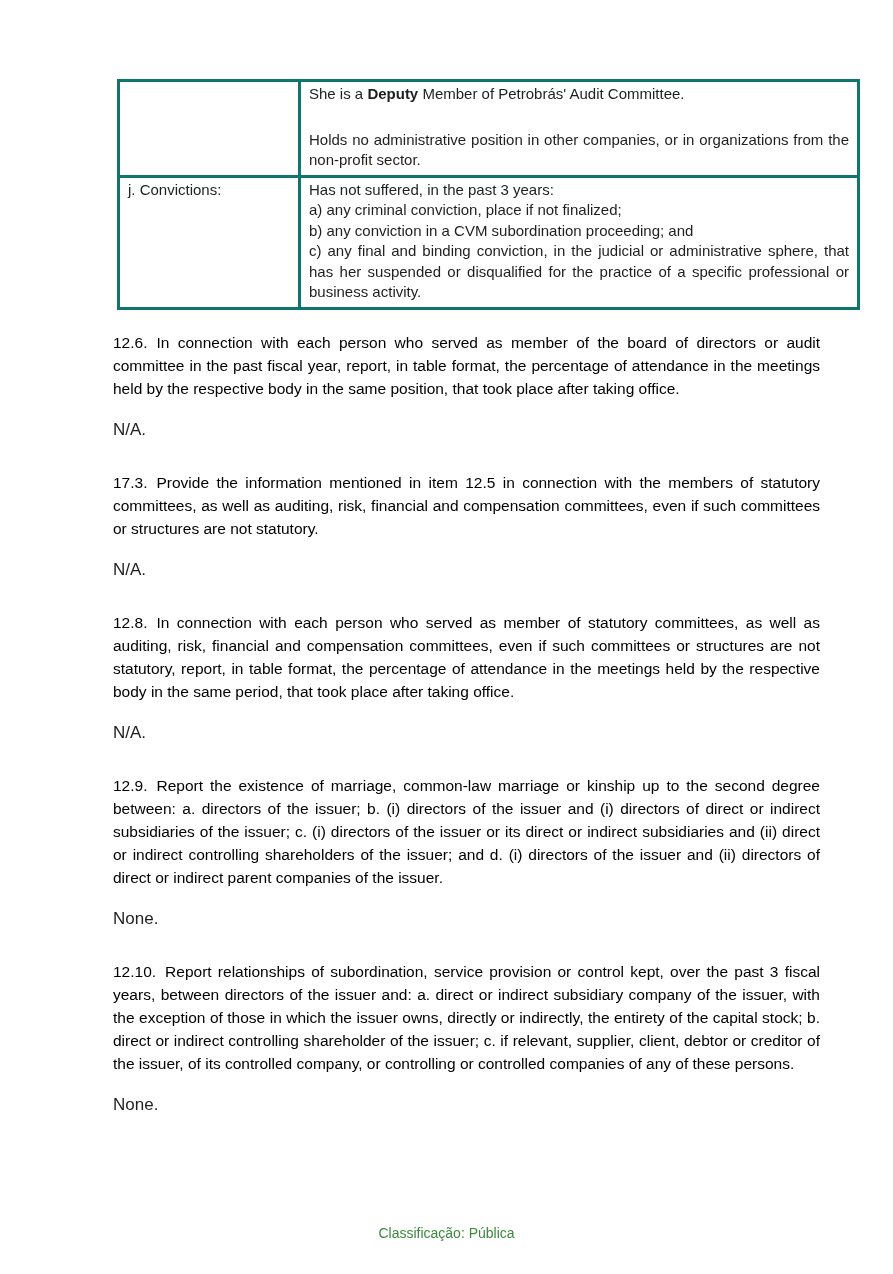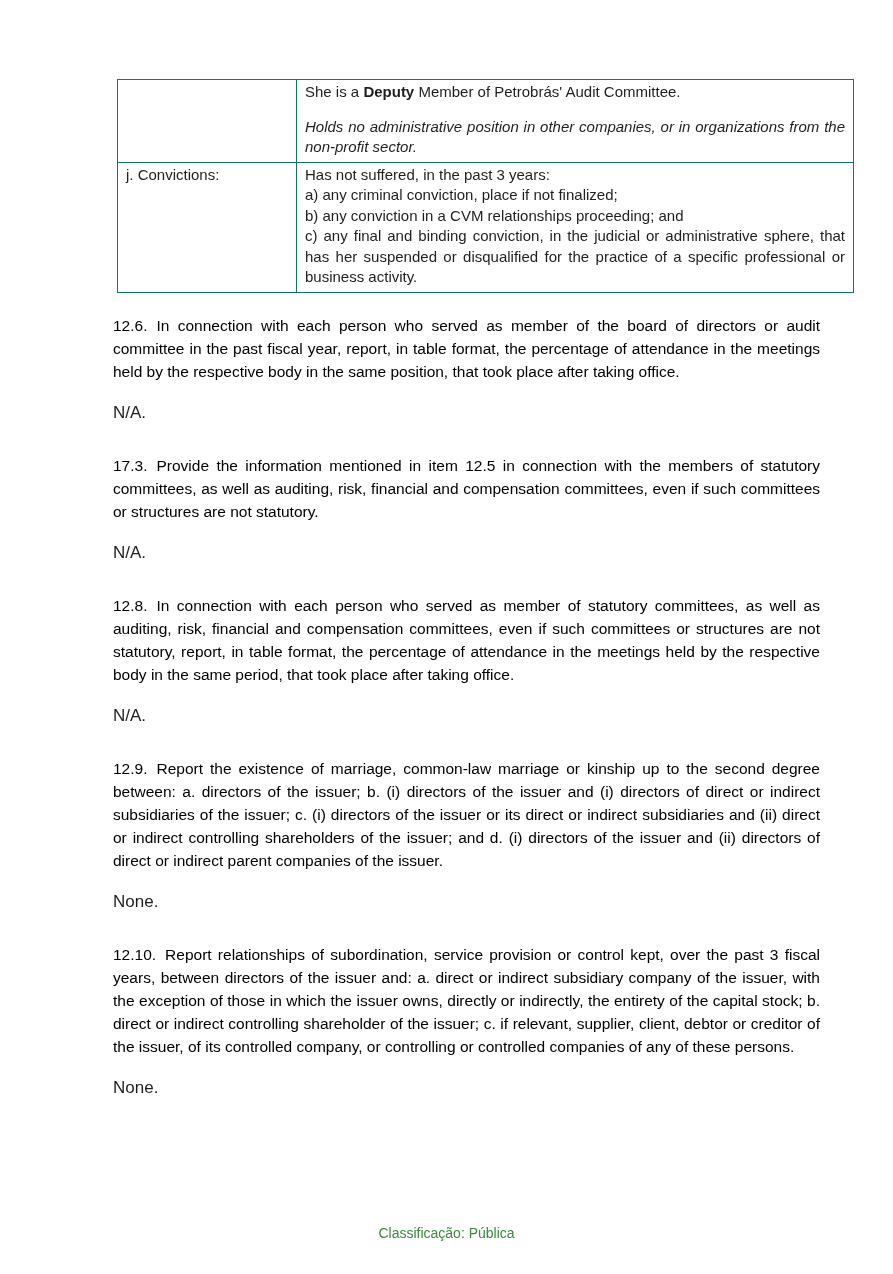--- a/index.html
+++ b/index.html
@@ -22,35 +22,35 @@
   table.profile-table {
     border-collapse: collapse;
     width: 702px;
     margin-left: 4px;
     table-layout: fixed;
     font-size: 15px;
     line-height: 20.5px;
     color: #1f1f1f;
   }
   table.profile-table td {
-    border: 1px solid #0f766e;
+    border: 3px solid #0f766e;
     padding: 2px 8px 4px 8px;
     vertical-align: top;
   }
   td.label-cell {
     width: 162px;
     font-weight: normal;
     vertical-align: middle;
   }
   td.content-cell {
     width: 540px;
   }
   .cell-para { text-align: justify; }
   .cell-para.first-line { text-align: left; }
-  .cell-para.gap-above { margin-top: 14px; font-style: italic; }
+  .cell-para.gap-above { margin-top: 25px; }
   .bold-inline { font-weight: bold; }
   
   .section .heading {
     margin: 30px 0 0 0;
     font-weight: normal;
     text-align: justify;
     font-size: 15.5px;
     line-height: 23px;
     color: #000000;
   }
@@ -87,21 +87,21 @@
       <td class="content-cell">
         <div class="cell-para first-line"><span>She is a </span><span class="bold-inline">Deputy</span><span> Member of Petrobrás' Audit Committee.</span></div>
         <div class="cell-para gap-above">Holds no administrative position in other companies, or in organizations from the non-profit sector.</div>
       </td>
     </tr>
     <tr>
       <td class="label-cell">j. Convictions:</td>
       <td class="content-cell">
         <div class="cell-para first-line">Has not suffered, in the past 3 years:</div>
         <div class="cell-para first-line">a) any criminal conviction, place if not finalized;</div>
-        <div class="cell-para first-line">b) any conviction in a CVM relationships proceeding; and</div>
+        <div class="cell-para first-line">b) any conviction in a CVM subordination proceeding; and</div>
         <div class="cell-para">c) any final and binding conviction, in the judicial or administrative sphere, that has her suspended or disqualified for the practice of a specific professional or business activity.</div>
       </td>
     </tr>
   </tbody>
     </table>
 
   <div class="section first">
     <p class="heading"><span class="sec-num">12.6.</span><span>In connection with each person who served as member of the board of directors or audit committee in the past fiscal year, report, in table format, the percentage of attendance in the meetings held by the respective body in the same position, that took place after taking office.</span></p>
     <p class="answer">N/A.</p>
   </div>

